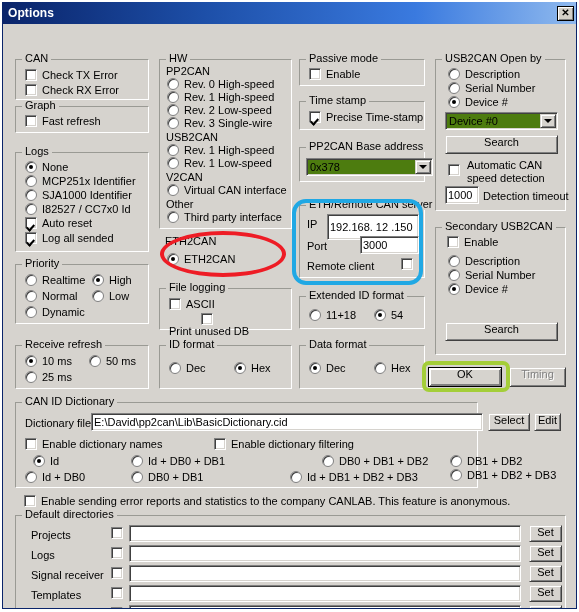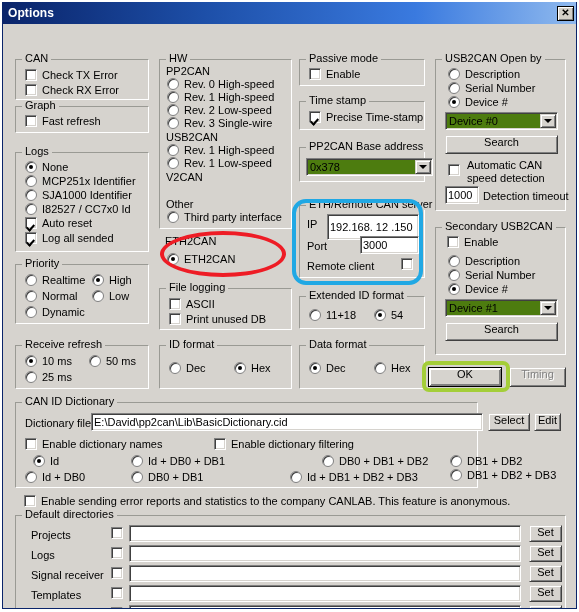--- a/index.html
+++ b/index.html
@@ -353,41 +353,45 @@
       <div class="rad" style="left:7px;top:84px;">
         <span class="dot"></span>
         <span>Rev. 1 High-speed</span>
       </div>
       <div class="rad" style="left:7px;top:97px;">
         <span class="dot"></span>
         <span>Rev. 1 Low-speed</span>
       </div>
 
       <span class="plain-label" style="left:6px;top:111px;">V2CAN</span>
+      <div class="rad" style="left:7px;top:124px;">
+        <span class="dot"></span>
+        <span>Virtual CAN interface</span>
+      </div>
 
       <span class="plain-label" style="left:6px;top:138px;">Other</span>
       <div class="rad" style="left:7px;top:151px;">
         <span class="dot"></span>
         <span>Third party interface</span>
       </div>
     </div>
 
     <span class="plain-label" style="left:162px;top:211px;">ETH2CAN</span>
     <div class="rad on" style="left:164px;top:229px;">
       <span class="dot"></span>
       <span>ETH2CAN</span>
     </div>
 
     <div class="grp" style="left:156px;top:264px;width:133px;height:42px;">
       <span class="cap">File logging</span>
       <div class="chk" style="left:9px;top:9px;">
         <span class="box"></span>
         <span>ASCII</span>
       </div>
-      <div class="chk" style="left:9px;top:24px;">
+      <div class="chk" style="left:9px;top:24px;flex-direction:column;">
         <span class="box"></span>
         <span>Print unused DB</span>
       </div>
     </div>
 
     <div class="grp" style="left:156px;top:321px;width:133px;height:44px;">
       <span class="cap">ID format</span>
       <div class="rad" style="left:9px;top:16px;">
         <span class="dot"></span>
         <span>Dec</span>
@@ -499,24 +503,20 @@
         <span>Description</span>
       </div>
       <div class="rad" style="left:12px;top:41px;">
         <span class="dot"></span>
         <span>Serial Number</span>
       </div>
       <div class="rad on" style="left:12px;top:55px;">
         <span class="dot"></span>
         <span>Device #</span>
       </div>
-      <div class="combo" style="left:9px;top:71px;width:113px;height:18px;">
-        <span class="cval">Device #1</span>
-        <span class="arrow"></span>
-      </div>
       <div class="btn" style="left:9px;top:94px;width:113px;height:19px;">
         <span>Search</span>
       </div>
     </div>
 
     <div class="btn default" style="left:425px;top:343px;width:74px;height:20px;">
       <span class="inner"></span>
       <span class="lbl">OK</span>
     </div>
     <div class="btn disabled" style="left:506px;top:343px;width:57px;height:20px;">

